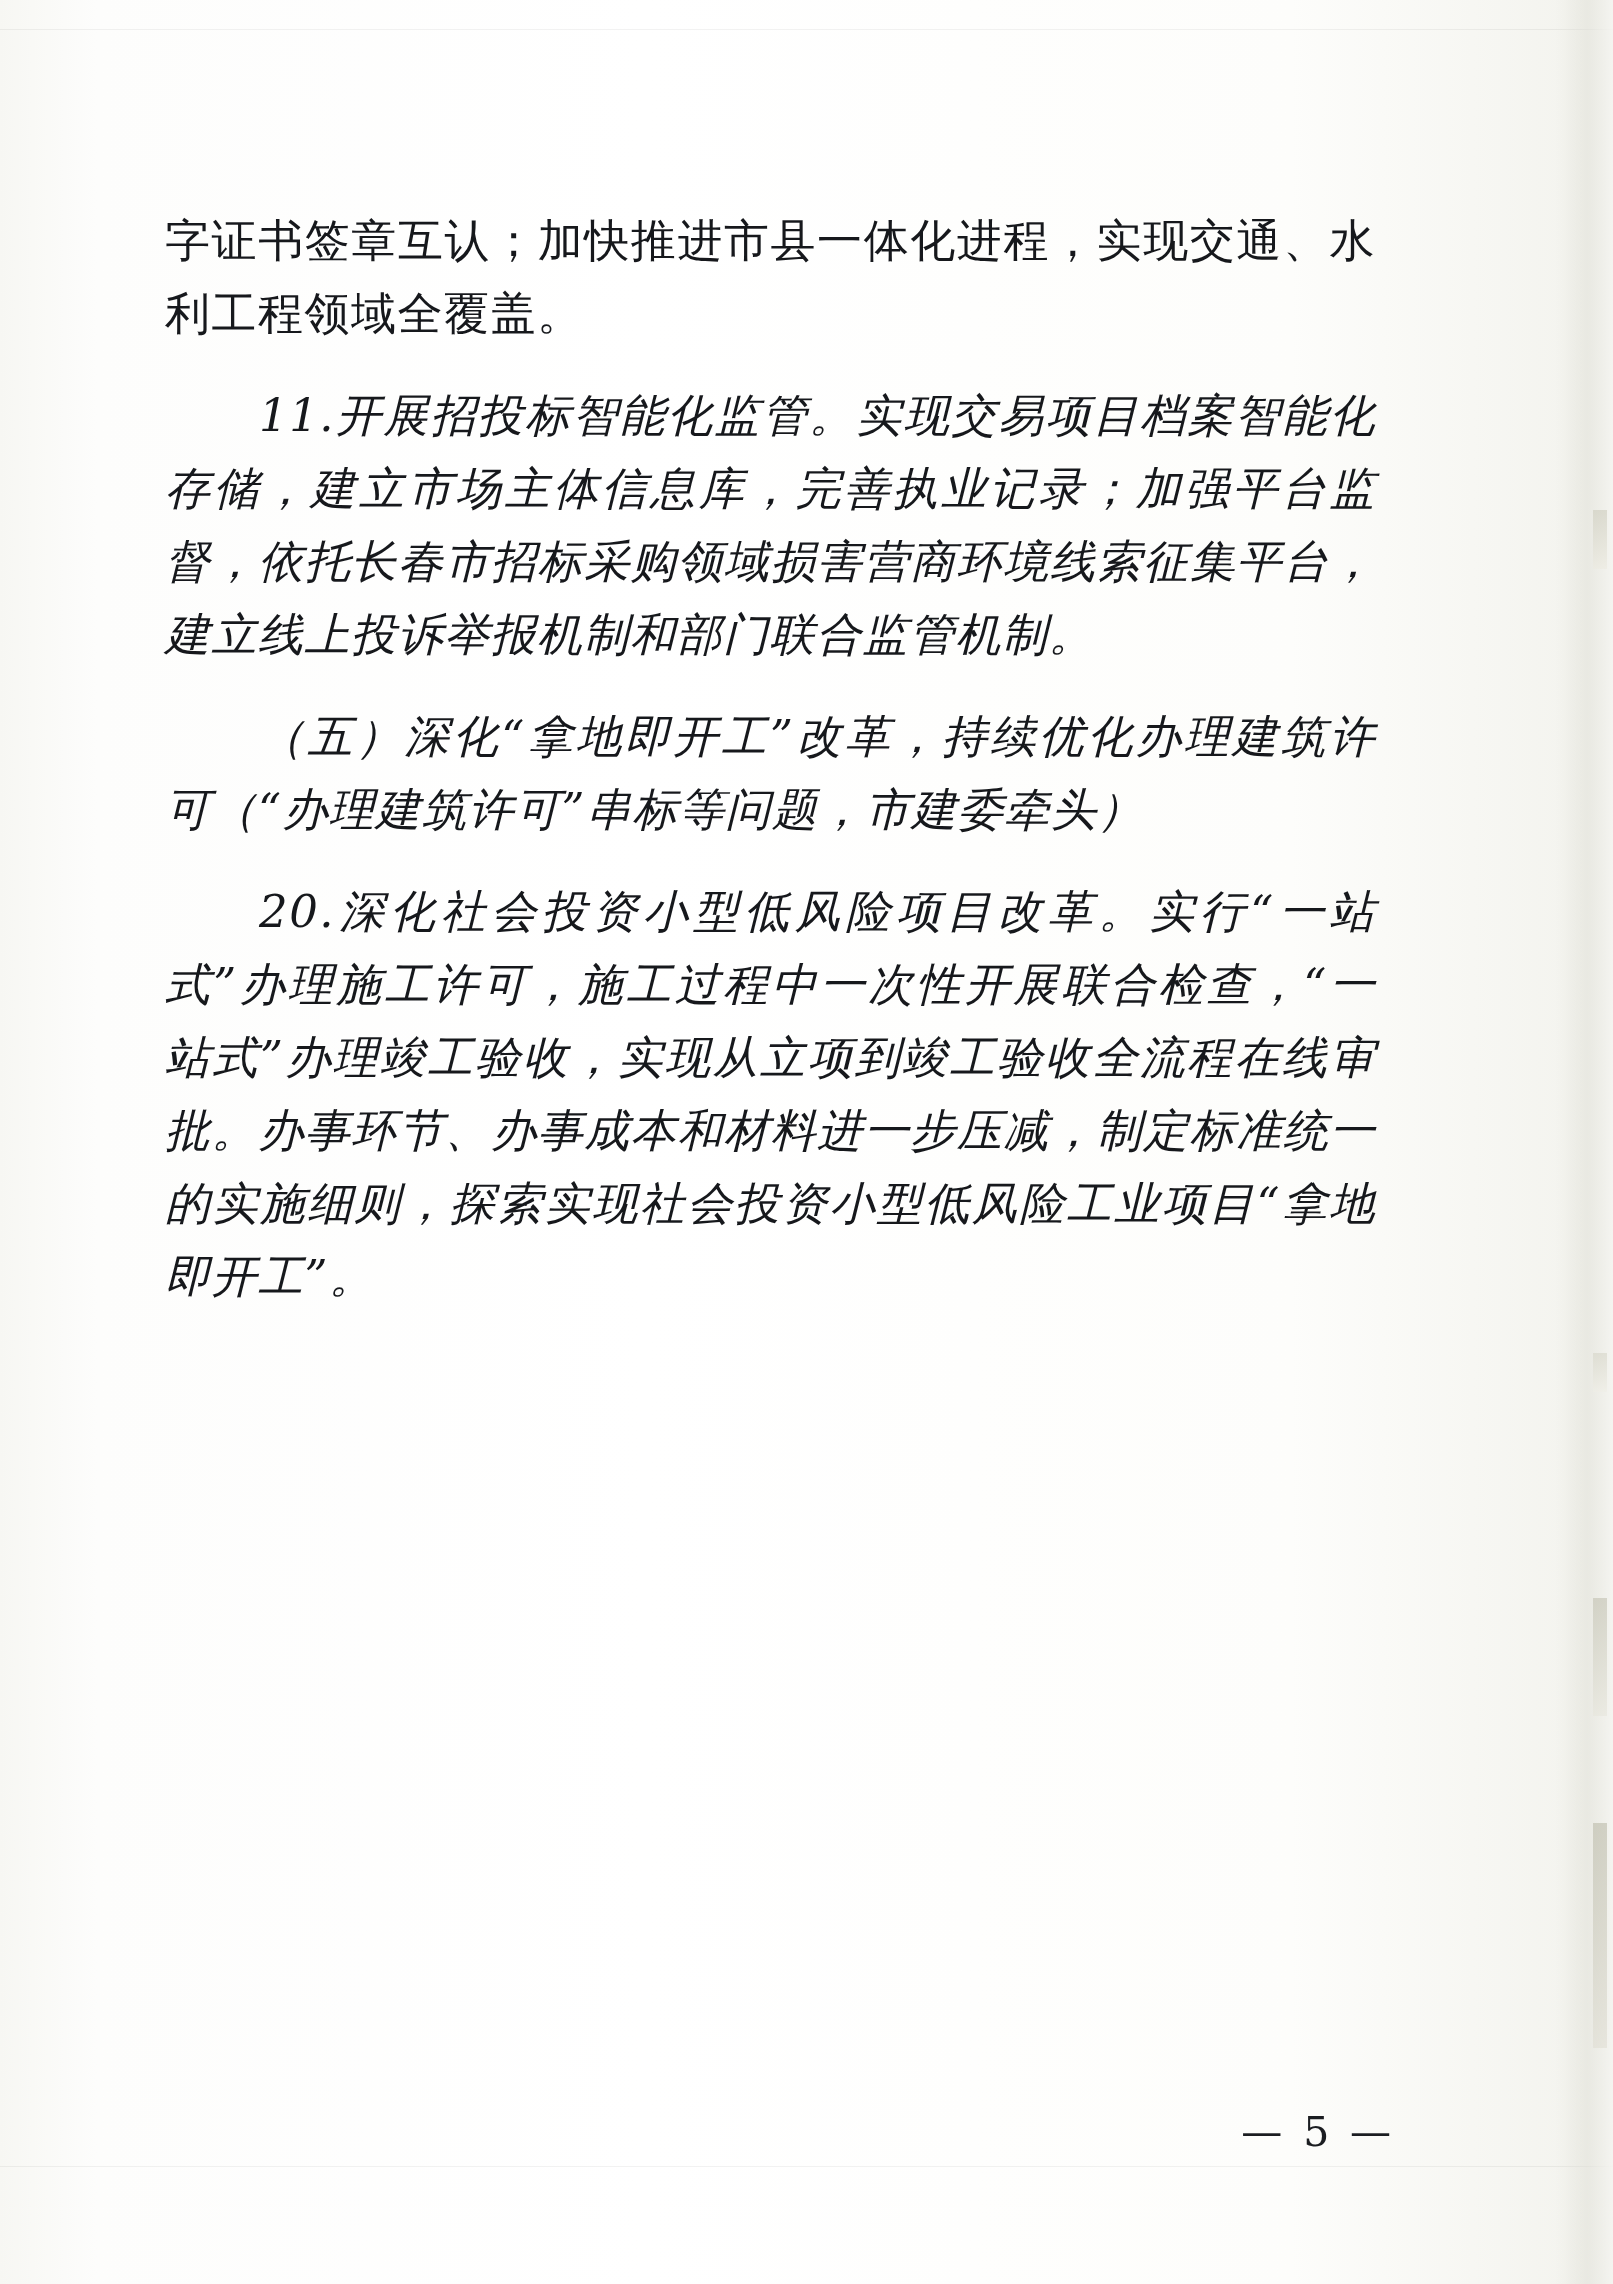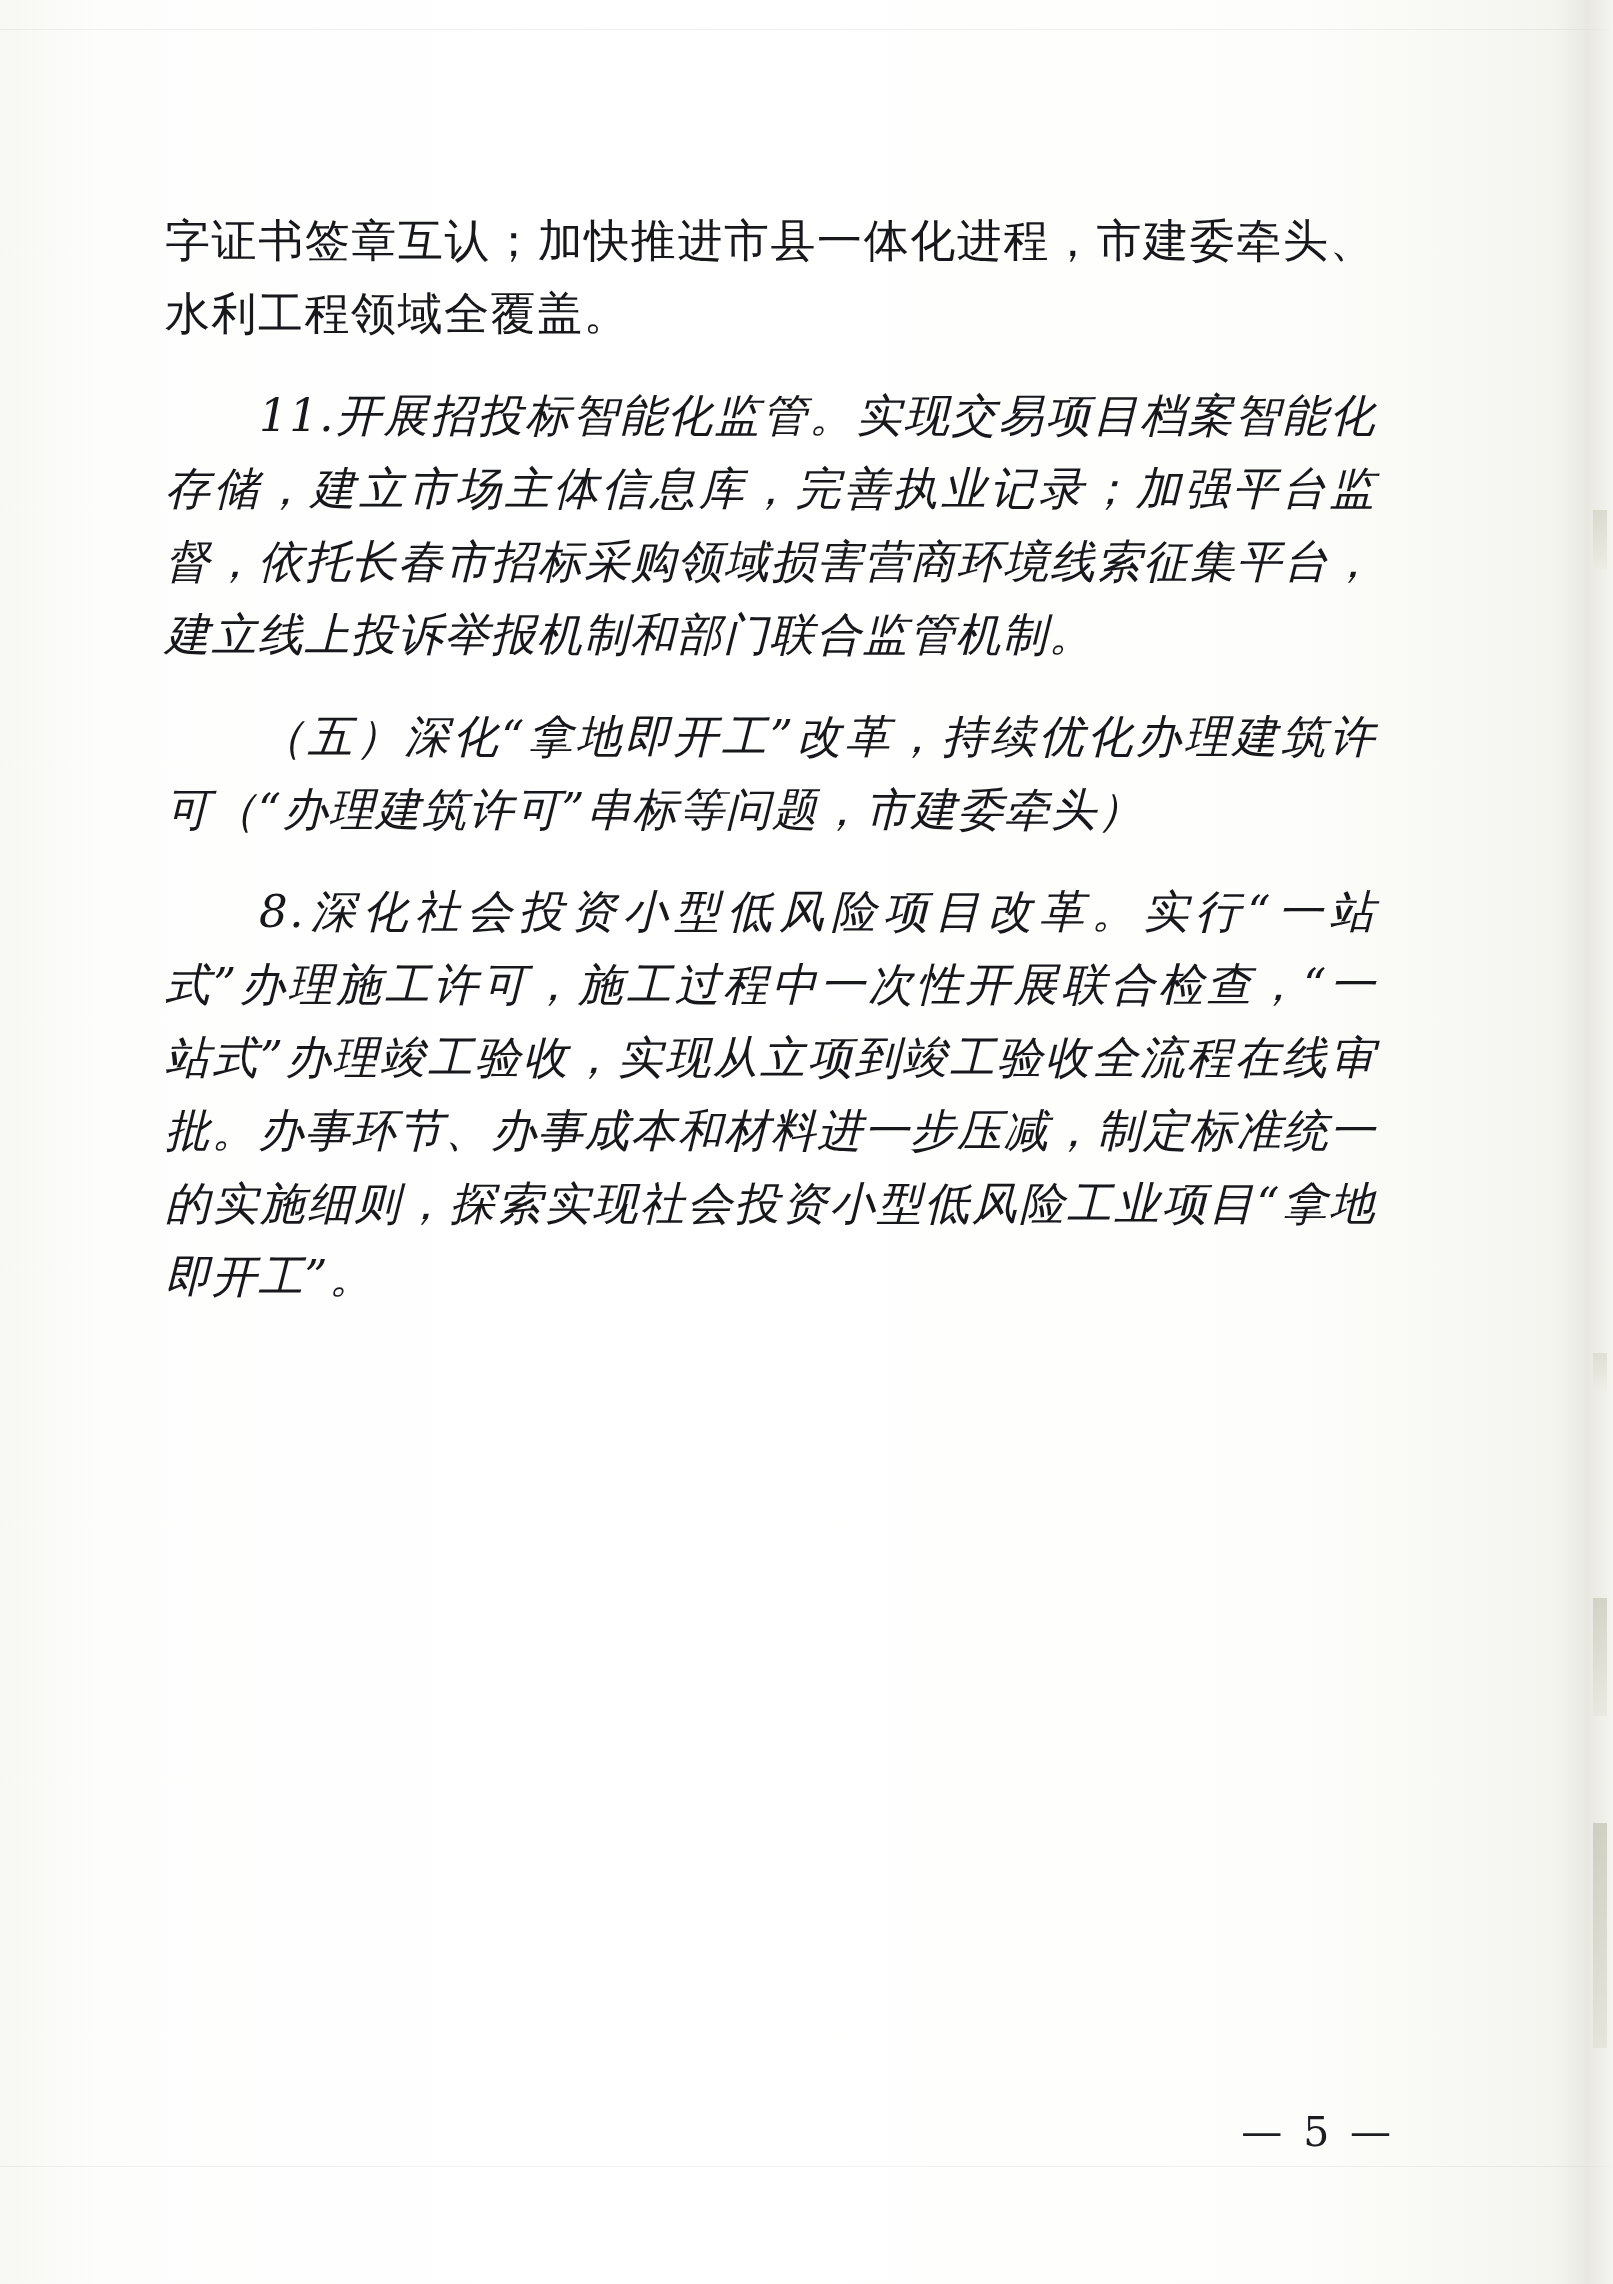--- a/index.html
+++ b/index.html
@@ -106,21 +106,21 @@
   <div class="paper-tint"></div>
   <div class="top-line"></div>
   <div class="bottom-line"></div>
   <div class="edge-band"></div>
   <div class="edge-marks m1"></div>
   <div class="edge-marks m2"></div>
   <div class="edge-marks m3"></div>
   <div class="edge-marks m4"></div>
 
   <div class="content">
-    <p class="para noindent">字证书签章互认；加快推进市县一体化进程，市建委牵头、水利工程领域全覆盖。</p>
+    <p class="para noindent">字证书签章互认；加快推进市县一体化进程，实现交通、水利工程领域全覆盖。</p>
     <p class="para indent">11.开展招投标智能化监管。实现交易项目档案智能化存储，建立市场主体信息库，完善执业记录；加强平台监督，依托长春市招标采购领域损害营商环境线索征集平台，建立线上投诉举报机制和部门联合监管机制。</p>
     <p class="para indent">（五）深化“拿地即开工”改革，持续优化办理建筑许可（“办理建筑许可”串标等问题，市建委牵头）</p>
-    <p class="para indent">8.深化社会投资小型低风险项目改革。实行“一站式”办理施工许可，施工过程中一次性开展联合检查，“一站式”办理竣工验收，实现从立项到竣工验收全流程在线审批。办事环节、办事成本和材料进一步压减，制定标准统一的实施细则，探索实现社会投资小型低风险工业项目“拿地即开工”。</p>
+    <p class="para indent">20.深化社会投资小型低风险项目改革。实行“一站式”办理施工许可，施工过程中一次性开展联合检查，“一站式”办理竣工验收，实现从立项到竣工验收全流程在线审批。办事环节、办事成本和材料进一步压减，制定标准统一的实施细则，探索实现社会投资小型低风险工业项目“拿地即开工”。</p>
   </div>
 
   <div class="page-number">— 5 —</div>
 </div>
 
 
 </body></html>

